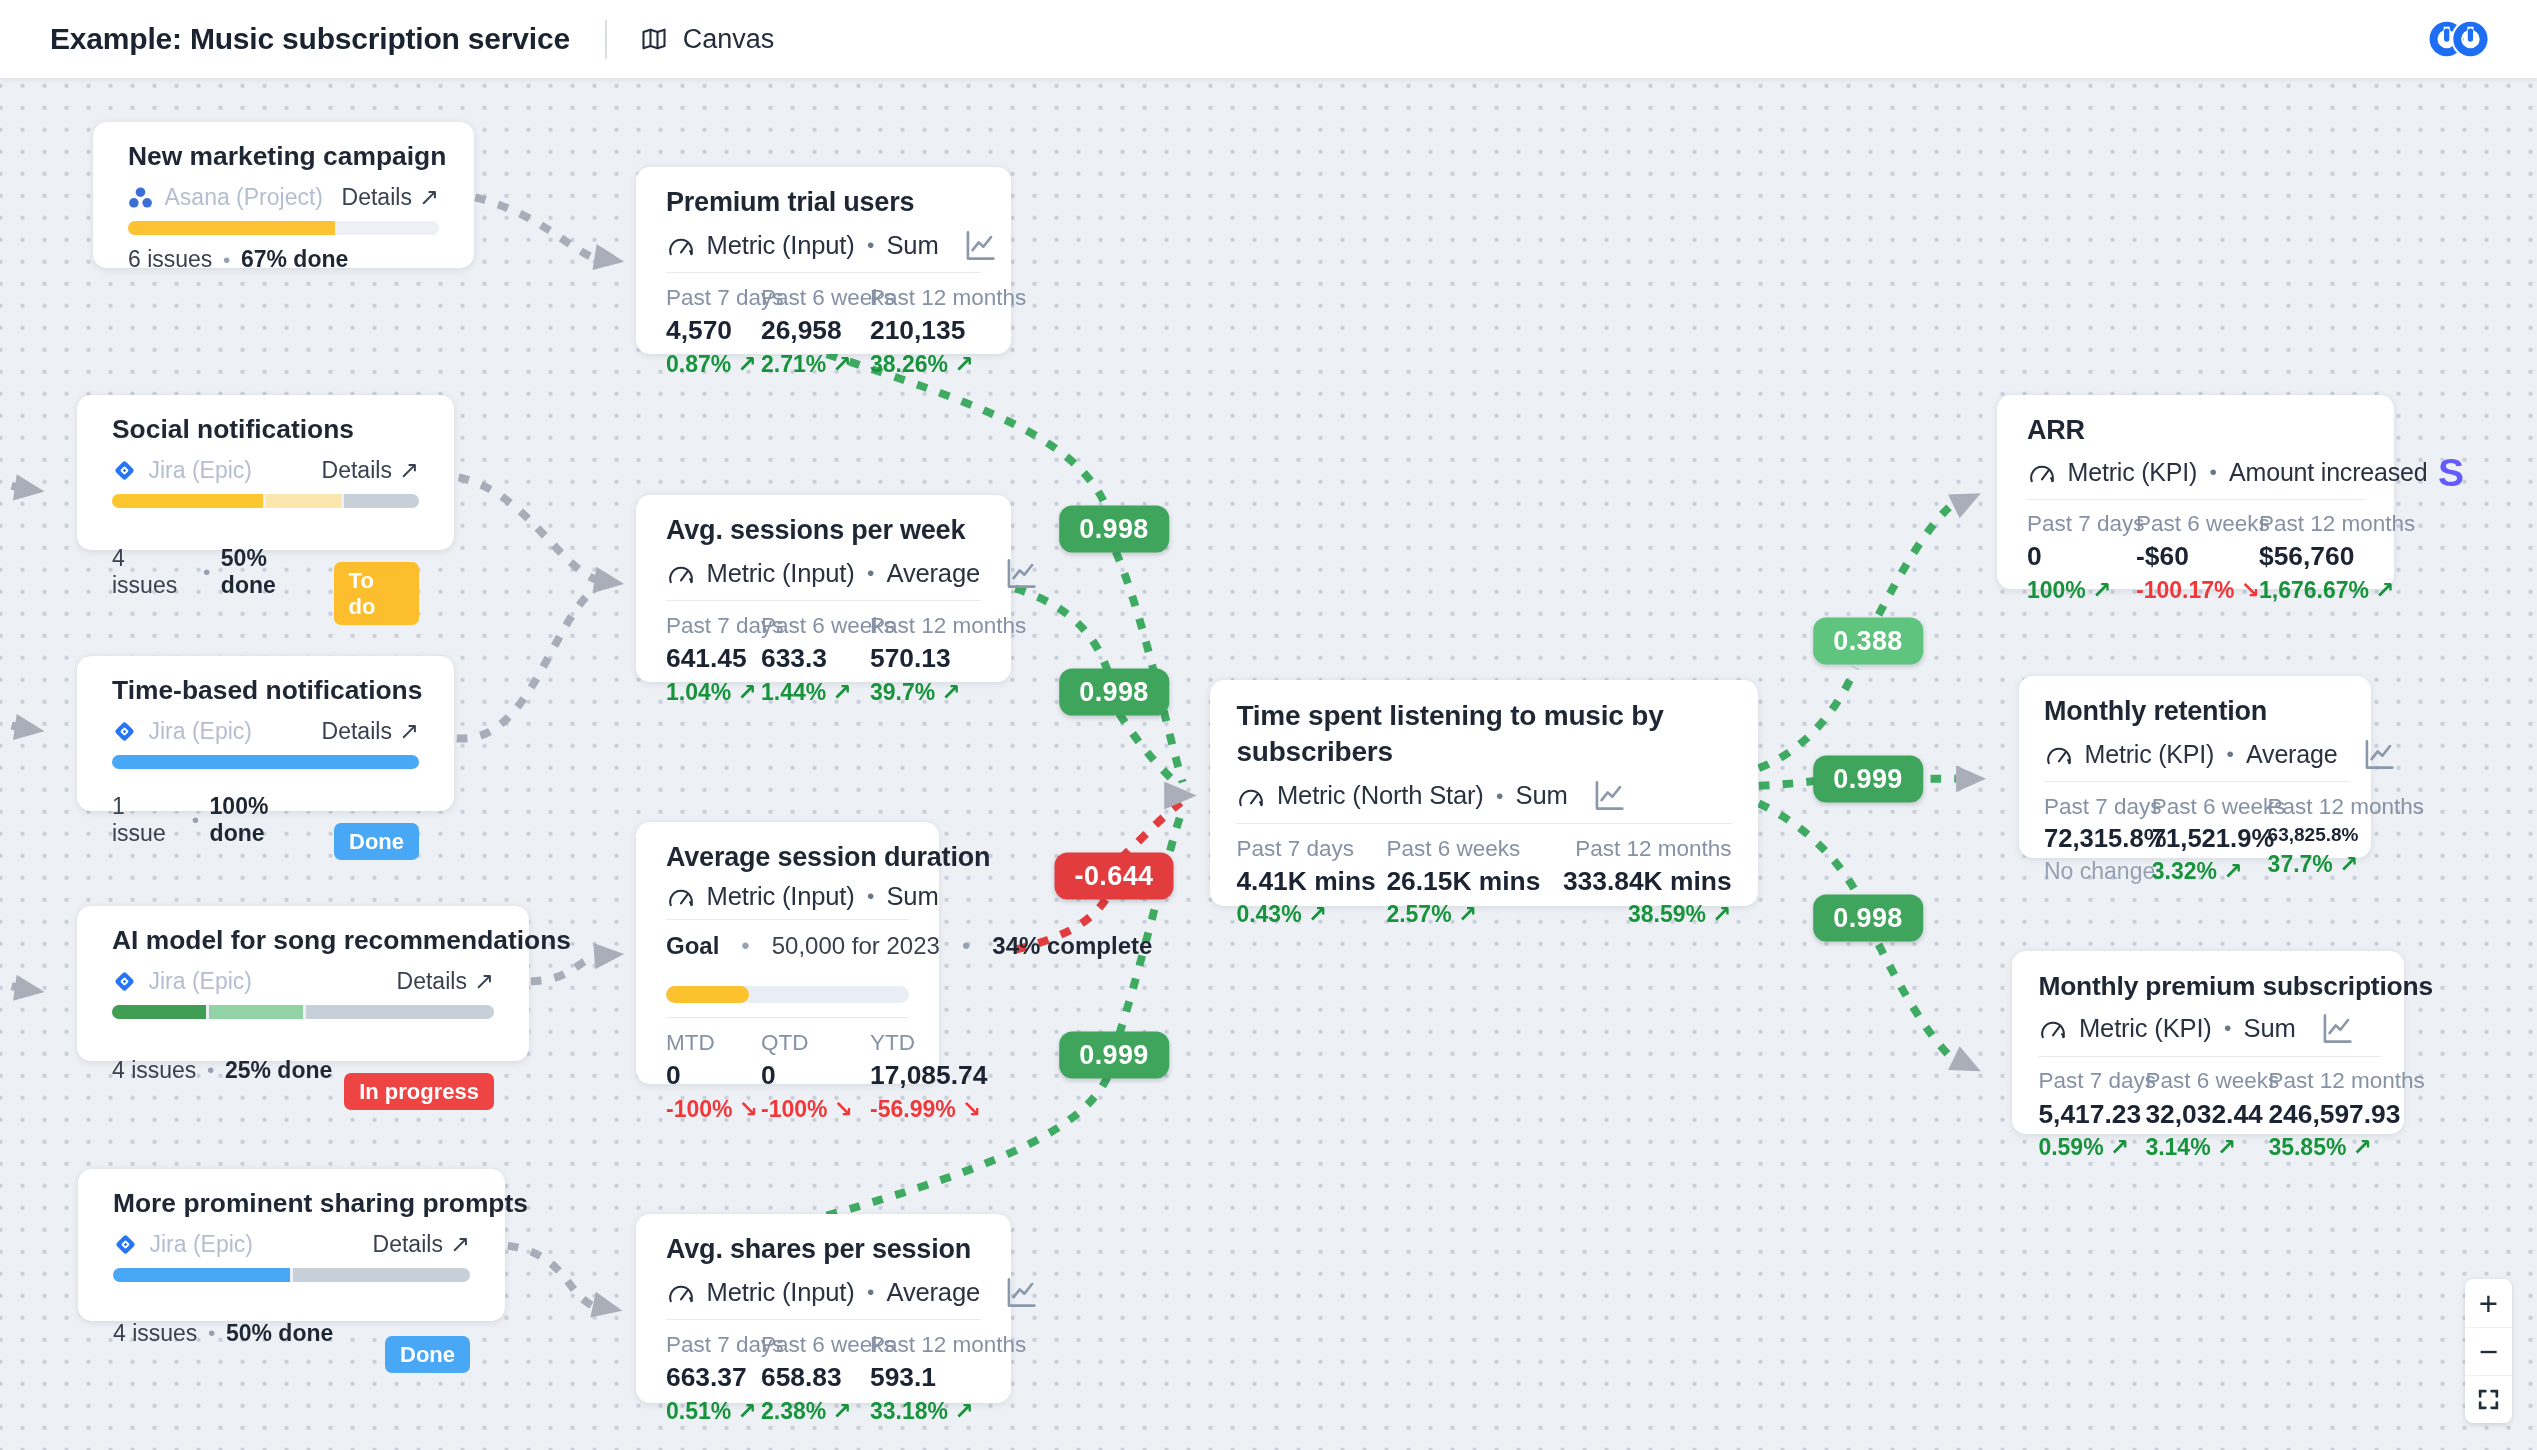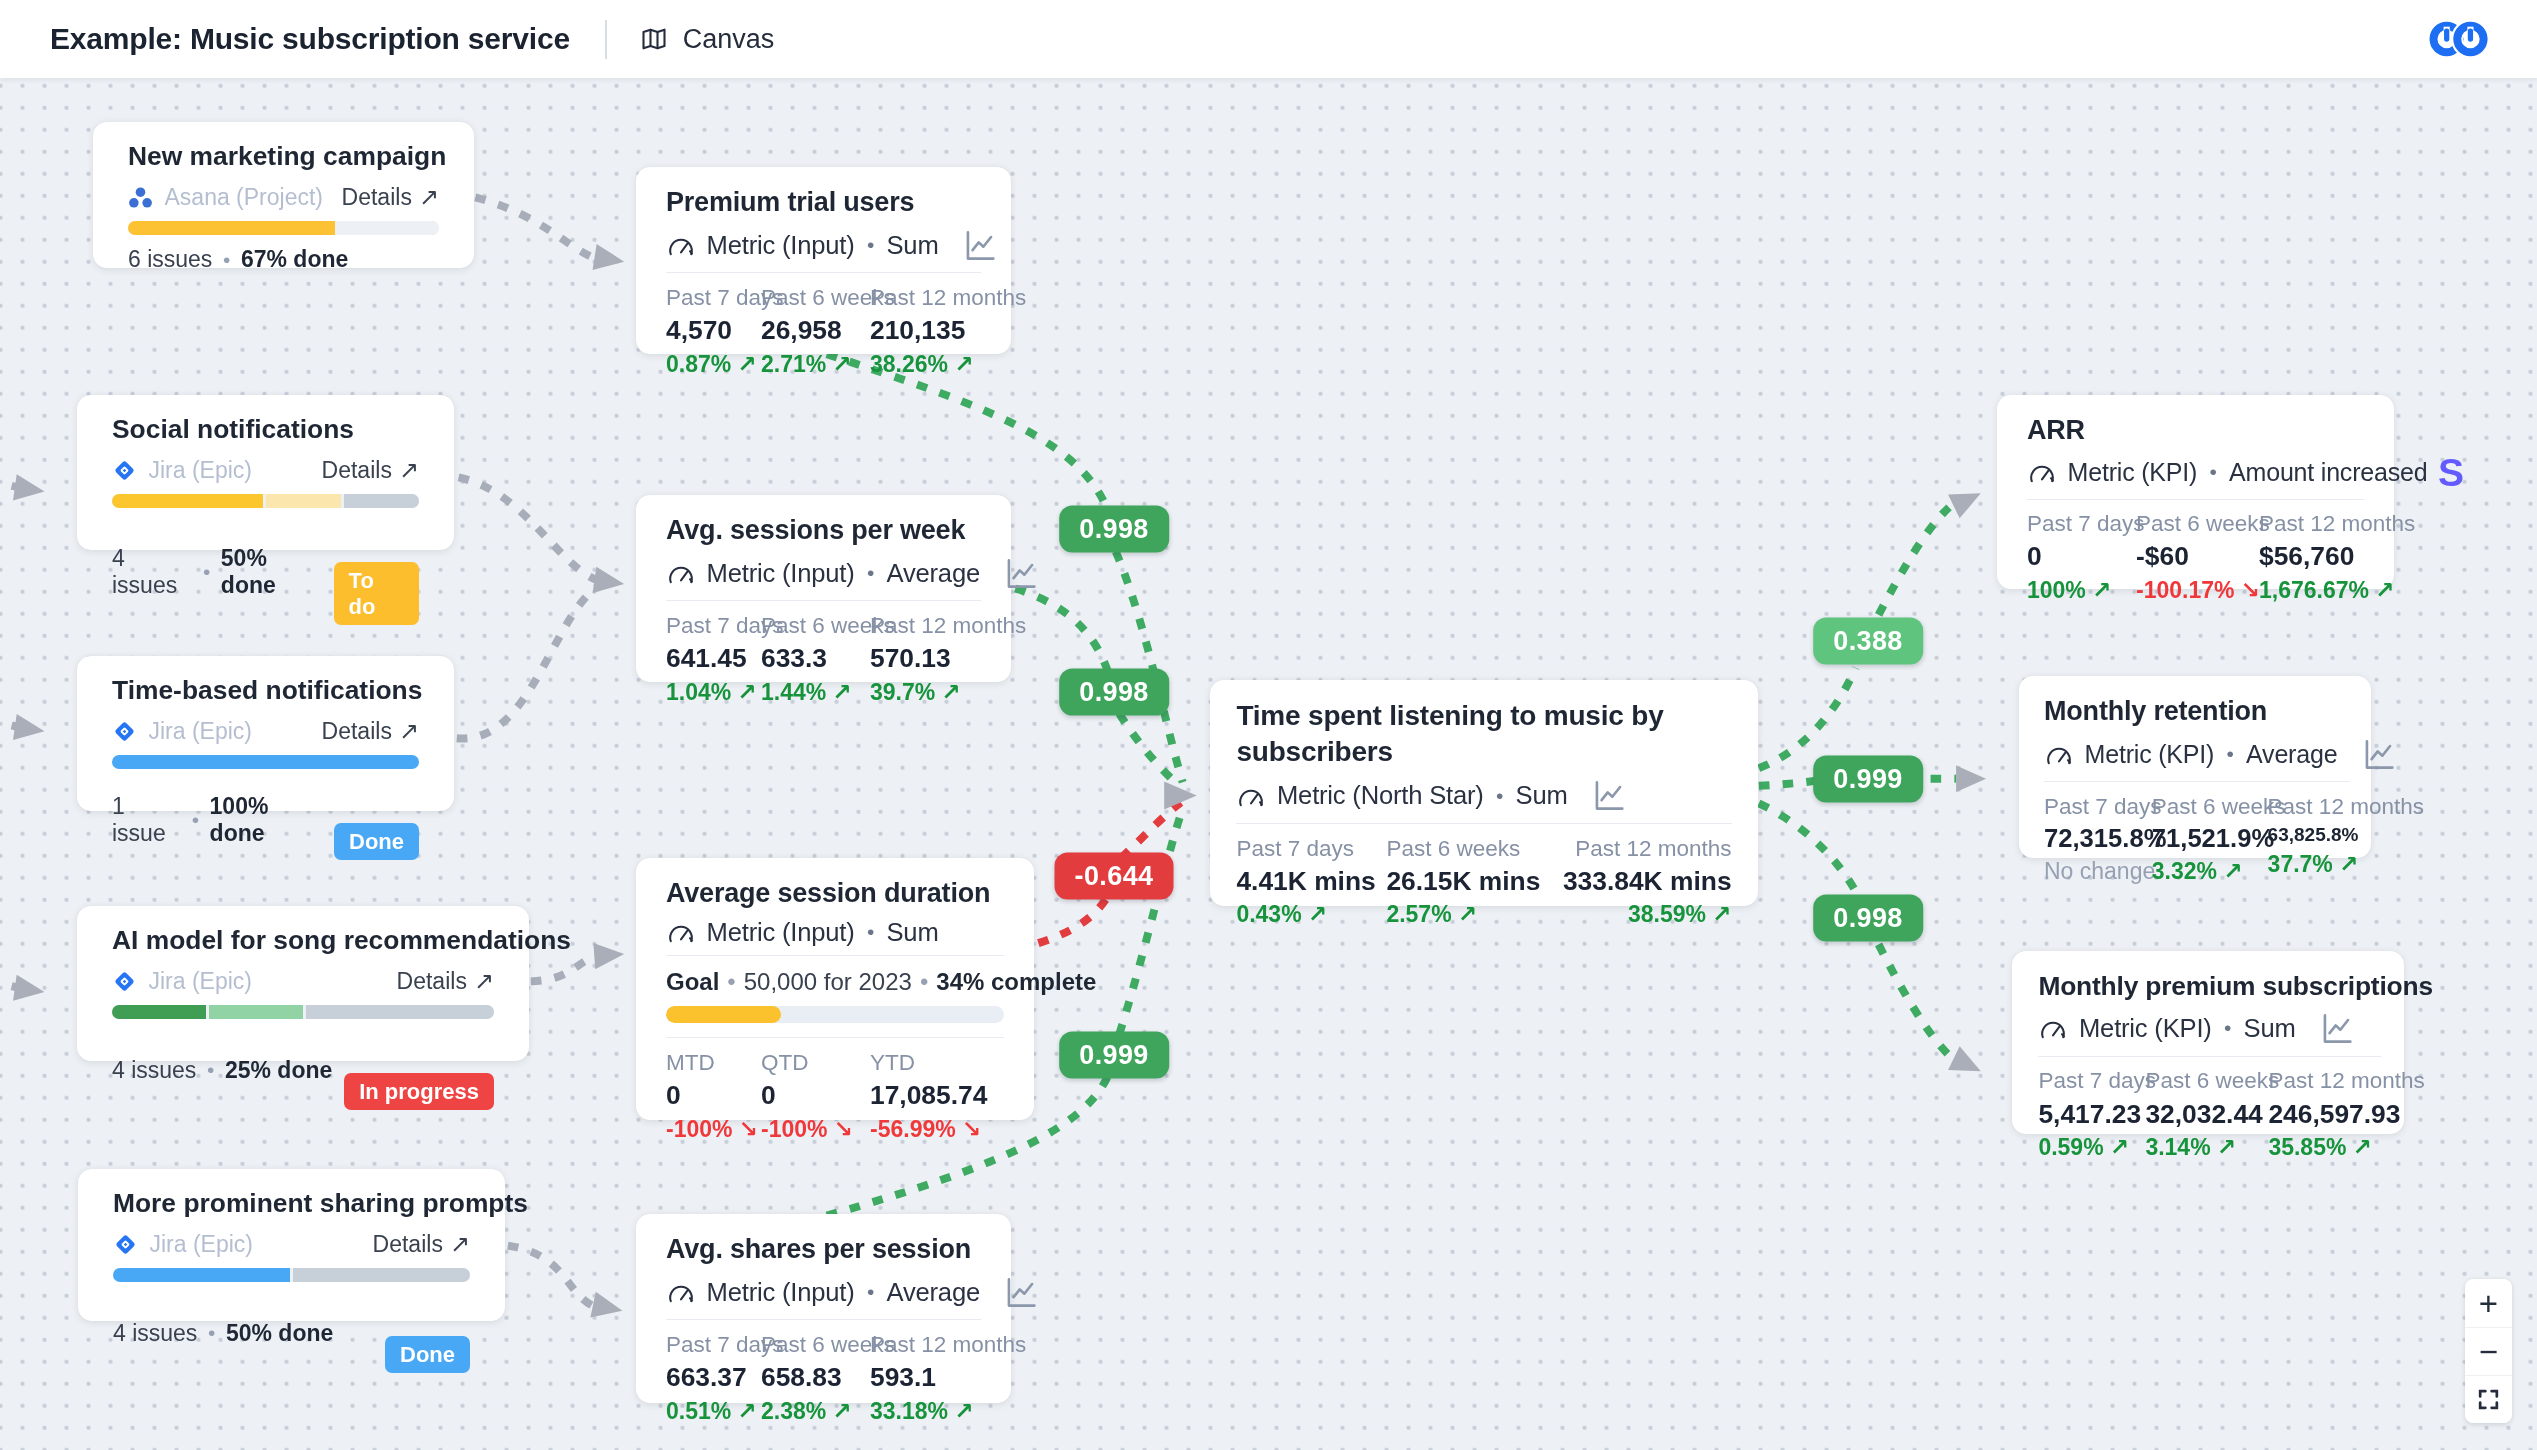--- a/index.html
+++ b/index.html
@@ -62,21 +62,21 @@
   .m-col1 { width:var(--c1); flex:none; }
   .m-col2 { width:var(--c2); flex:none; }
   .m-col3 { flex:1; }
   .m-label { font-size:22.5px; color:#8691a5; margin-bottom:4.4px; white-space:nowrap; }
   .m-value { font-size:26.4px; font-weight:700; color:#1c2433; margin-bottom:4.4px; white-space:nowrap; }
   .m-chg { font-size:23px; font-weight:600; white-space:nowrap; }
   .m-chg.up { color:#17933c; }
   .m-chg.down { color:#f0383b; }
   .m-chg.none { color:#97a0b2; font-weight:400; }
   
-  .goal-line { display:flex; align-items:center; gap:8px; font-size:24px; color:#39414f; margin-bottom:10px; white-space:nowrap; }
+  .goal-line { display:flex; align-items:center; gap:22px; font-size:24px; color:#39414f; margin-bottom:26px; white-space:nowrap; }
   .goal-line b { color:#1f2735; }
   .goal-line .mdot { color:#98a1b3; }
   .goal-bar { height:17.6px; border-radius:8.8px; background:#e9eef4; margin-bottom:14px; overflow:hidden; }
   .goal-bar span { display:block; height:100%; background:#fbc22d; border-radius:8.8px; }
   
   .cbadge {
     position:absolute; z-index:20; transform:translate(-50%,-50%);
     color:#fff; font-weight:700; font-size:27px; letter-spacing:0.4px;
     padding:8px 20px; border-radius:13.2px; box-shadow:0 1.8px 4.4px rgba(25,36,56,.18);
   }
@@ -377,21 +377,21 @@
       <div class="m-chg up">1.44% ↗</div>
     </div>
     <div class="m-col3">
       <div class="m-label">Past 12 months</div>
       <div class="m-value">570.13</div>
       <div class="m-chg up">39.7% ↗</div>
     </div>
   </div>
 </div>
 
-<div class="card mcard" style="left:636px;top:858px;width:398px;height:262px">
+<div class="card mcard" style="left:636px;top:822px;width:303px;height:262px">
   <div class="m-title">Average session duration</div>
   <div class="m-type">
     <span style="display:flex">
       <svg width="30" height="26.4" viewBox="0 0 24 22" fill="none" stroke="#272e3f" stroke-width="1.7" stroke-linecap="round">
           <path d="M3.5,18.5 A9,9 0 1 1 20.5,18.5"></path>
           <path d="M12,17 L17.5,9.5"></path>
           <path d="M19.5,16 l1.6,2.1"></path>
         </svg>
     </span>
     <span>Metric (Input)</span>

